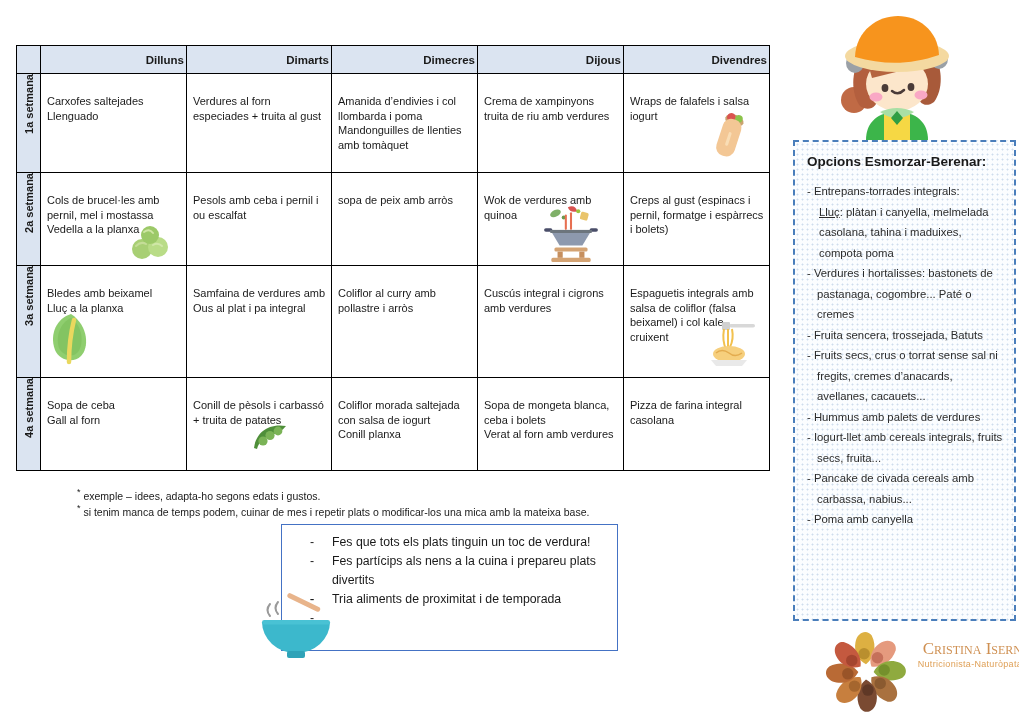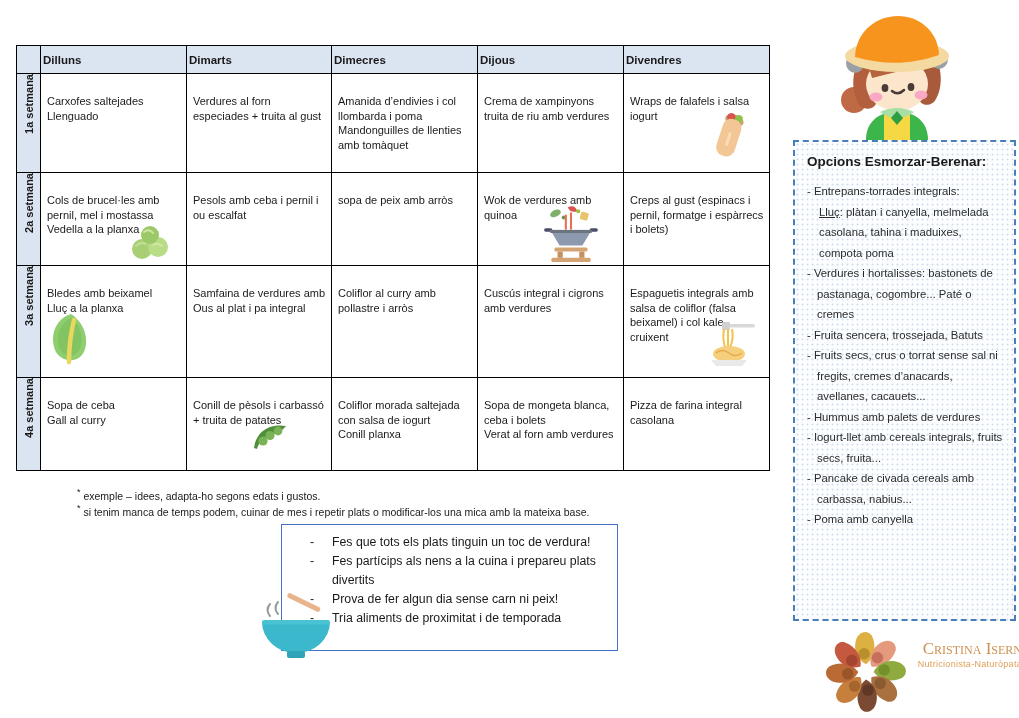--- a/index.html
+++ b/index.html
@@ -7,21 +7,21 @@
     width:1019px;height:718px;position:relative;overflow:hidden;
     background:#ffffff;font-family:"Liberation Sans",sans-serif;color:#1a1a1a;
   }
   
   .menu-table{
     position:absolute;left:16px;top:45px;width:753px;
     border-collapse:collapse;table-layout:fixed;
   }
   .menu-table td,.menu-table th{border:1px solid #000;vertical-align:top;overflow:hidden;}
   .menu-table th{
-    background:#dbe4f1;font-size:11.5px;font-weight:600;text-align:left;
+    background:#dbe4f1;font-size:11.5px;font-weight:600;text-align:right;
     vertical-align:middle;padding:2px;
   }
   .corner-cell{background:#ffffff;}
   .week-cell{
     background:#dbe4f1;vertical-align:middle;text-align:center;padding:0;
   }
   .week-label{
     writing-mode:vertical-rl;transform:rotate(180deg);
     font-size:11px;font-weight:bold;white-space:nowrap;
     display:inline-block;line-height:22px;
@@ -214,21 +214,21 @@
       </span>
     </td>
   </tr>
 
   <tr style="height:93px">
     <td class="week-cell">
       <span class="week-label">4a setmana</span>
     </td>
     <td class="dish">
           <div class="cell-text">Sopa de ceba
-Gall al curry</div>
+Gall al forn</div>
         </td>
     <td class="dish">
       <div class="cell-text">Conill de pèsols i carbassó + truita de patates</div>
       <span class="cell-icon" style="left:64px;top:42px">
         <svg width="38" height="32" viewBox="0 0 38 32">
           <path d="M3 28 C 5 12 18 3 35 6 C 31 11 27 13 23 14 C 14 17 8 21 6 29 Z" fill="#4f8f3a"></path>
           <circle cx="12" cy="21" r="4.6" fill="#7ab356"></circle>
           <circle cx="19" cy="15.5" r="4.6" fill="#7ab356"></circle>
           <circle cx="27" cy="11" r="4.4" fill="#7ab356"></circle>
         </svg>
@@ -250,21 +250,21 @@
   </table>
 
 <div class="footnotes">
   <div><sup>*</sup> <span>exemple – idees, adapta-ho segons edats i gustos.</span></div>
   <div><sup>*</sup> <span>si tenim manca de temps podem, cuinar de mes i repetir plats o modificar-los una mica amb la mateixa base.</span></div>
 </div>
 
 <div class="tips-box">
   <div class="tip-item"><span class="tip-dash">-</span><span>Fes que tots els plats tinguin un toc de verdura!</span></div>
   <div class="tip-item"><span class="tip-dash">-</span><span>Fes partícips als nens a la cuina i prepareu plats divertits</span></div>
-  <div class="tip-item"><span class="tip-dash">-</span><span>Prova de fer algun dia sense carn ni peix!</span></div>
+  <div class="tip-item"><span class="tip-dash">-</span></div>
   <div class="tip-item"><span class="tip-dash">-</span><span>Tria aliments de proximitat i de temporada</span></div>
   <div class="tip-item"><span class="tip-dash">-</span></div>
 </div>
 <span class="bowl-icon">
   <svg width="76" height="70" viewBox="0 0 76 70">
     <path d="M12 14 q-5 6 0 12" stroke="#9a9a9a" stroke-width="2" fill="none" stroke-linecap="round"></path>
     <path d="M20 12 q-5 6 0 12" stroke="#9a9a9a" stroke-width="2" fill="none" stroke-linecap="round"></path>
     <rect x="28" y="10" width="36" height="5" rx="2.5" fill="#e8b48b" transform="rotate(26 46 12)"></rect>
     <path d="M4 32 a 34 31 0 0 0 68 0 z" fill="#3cb8cc"></path>
     <rect x="4" y="30" width="68" height="4.5" rx="2.2" fill="#49c2d4"></rect>

